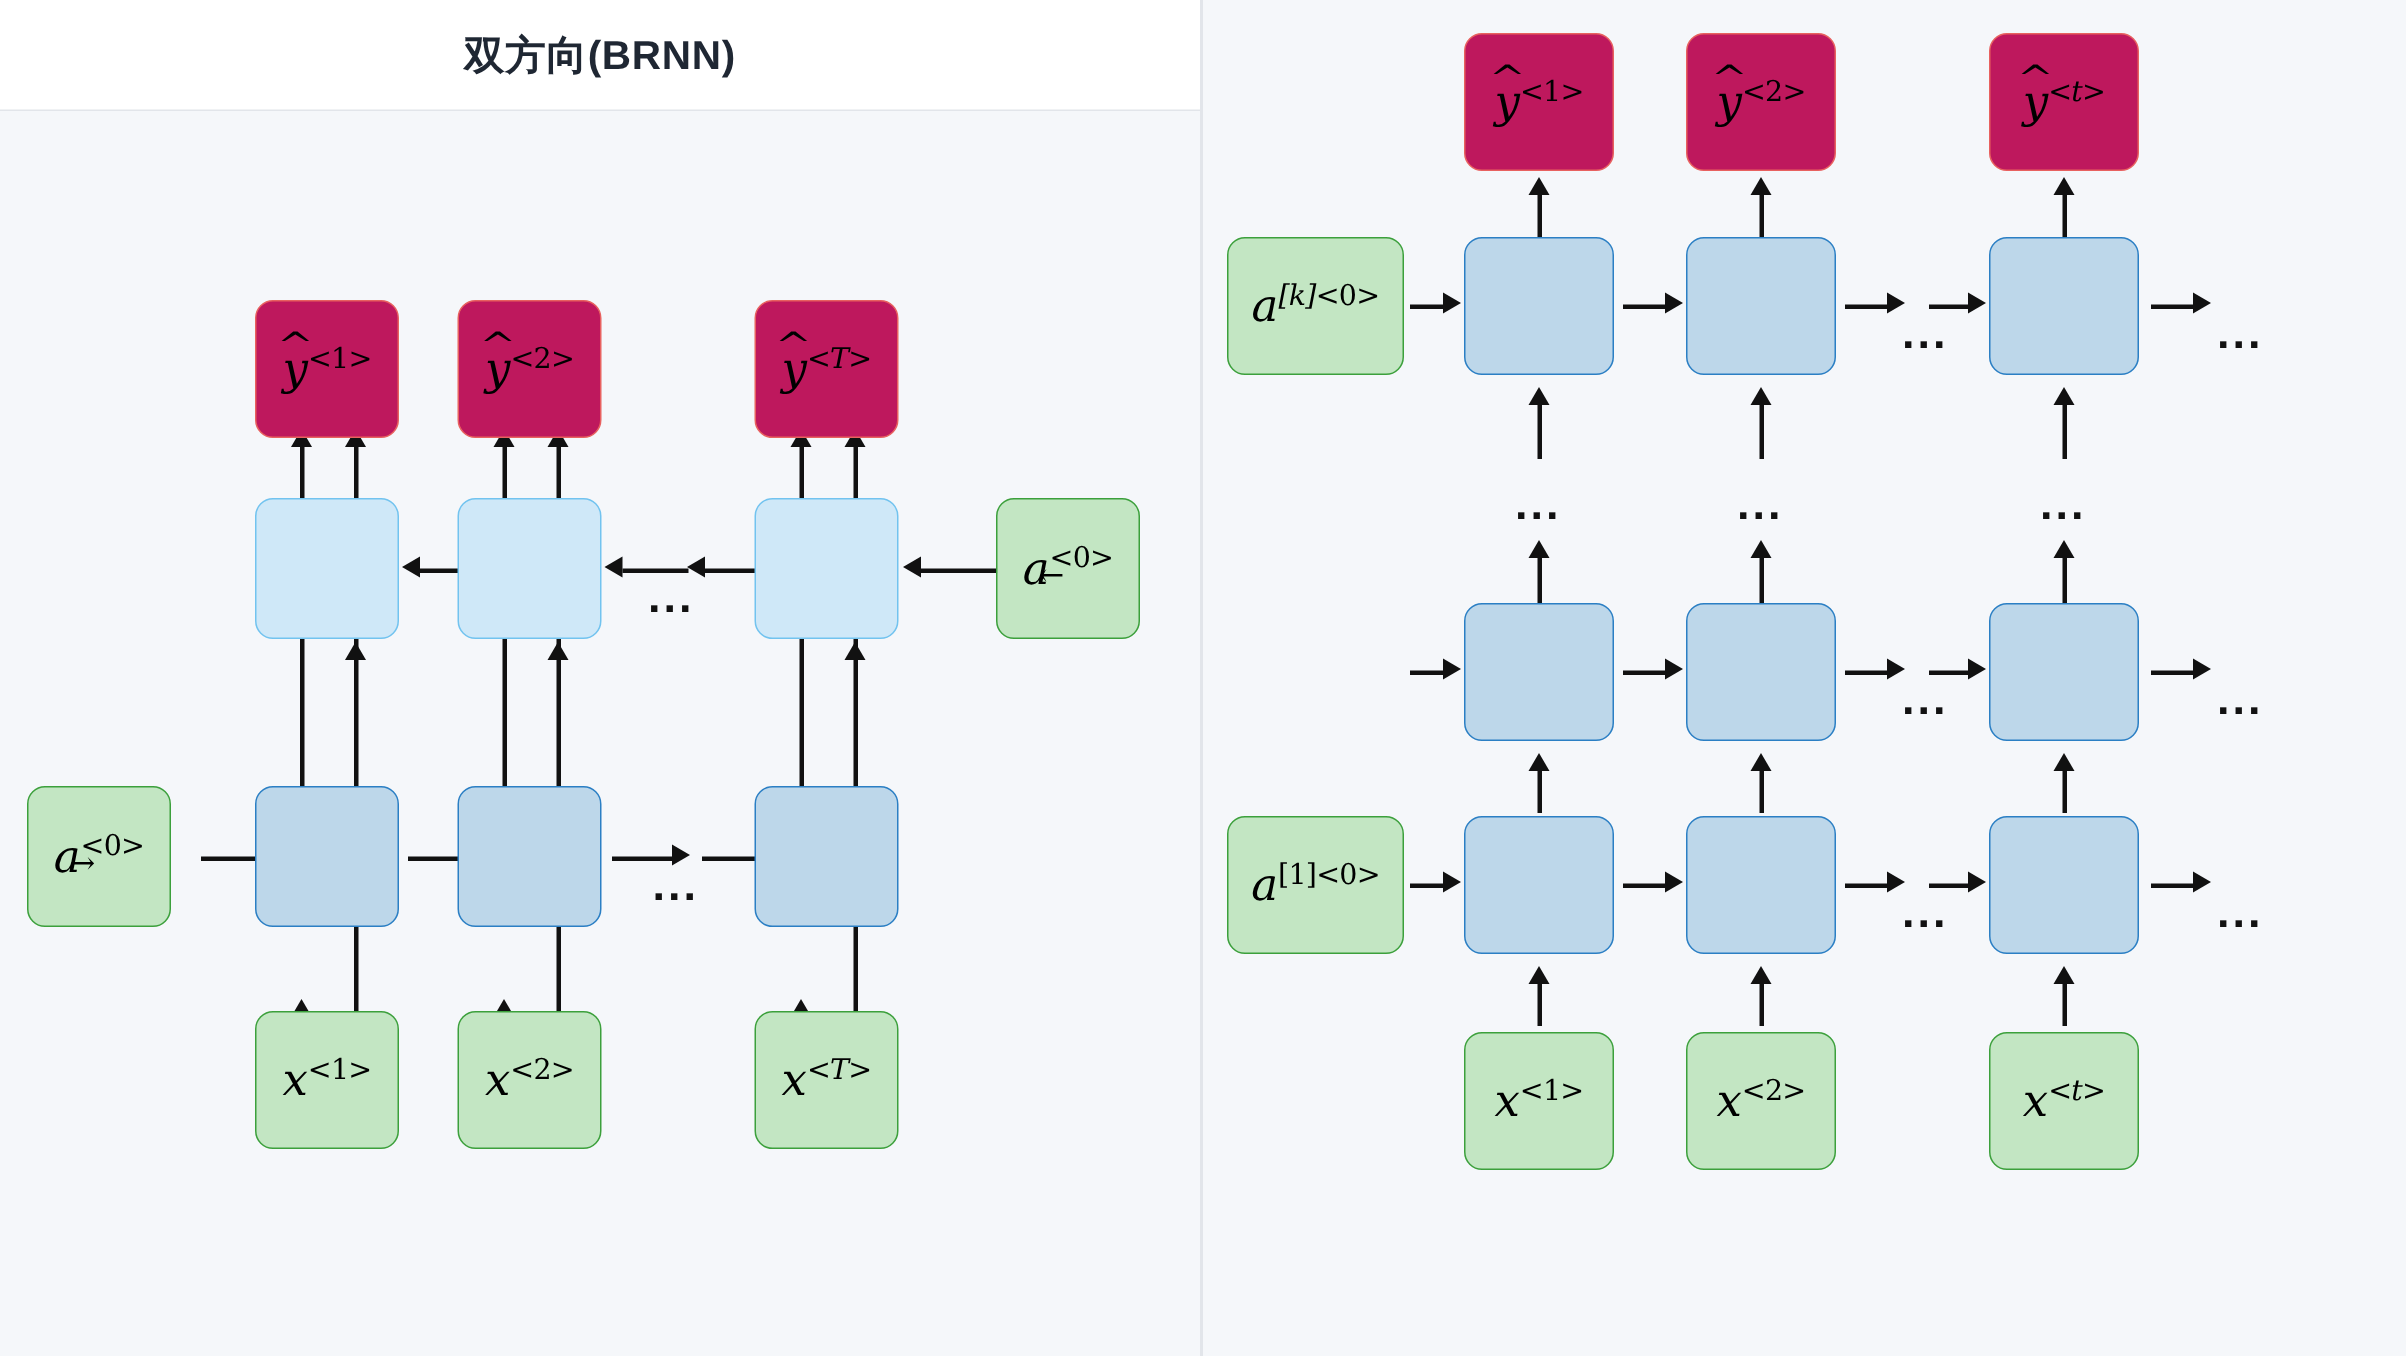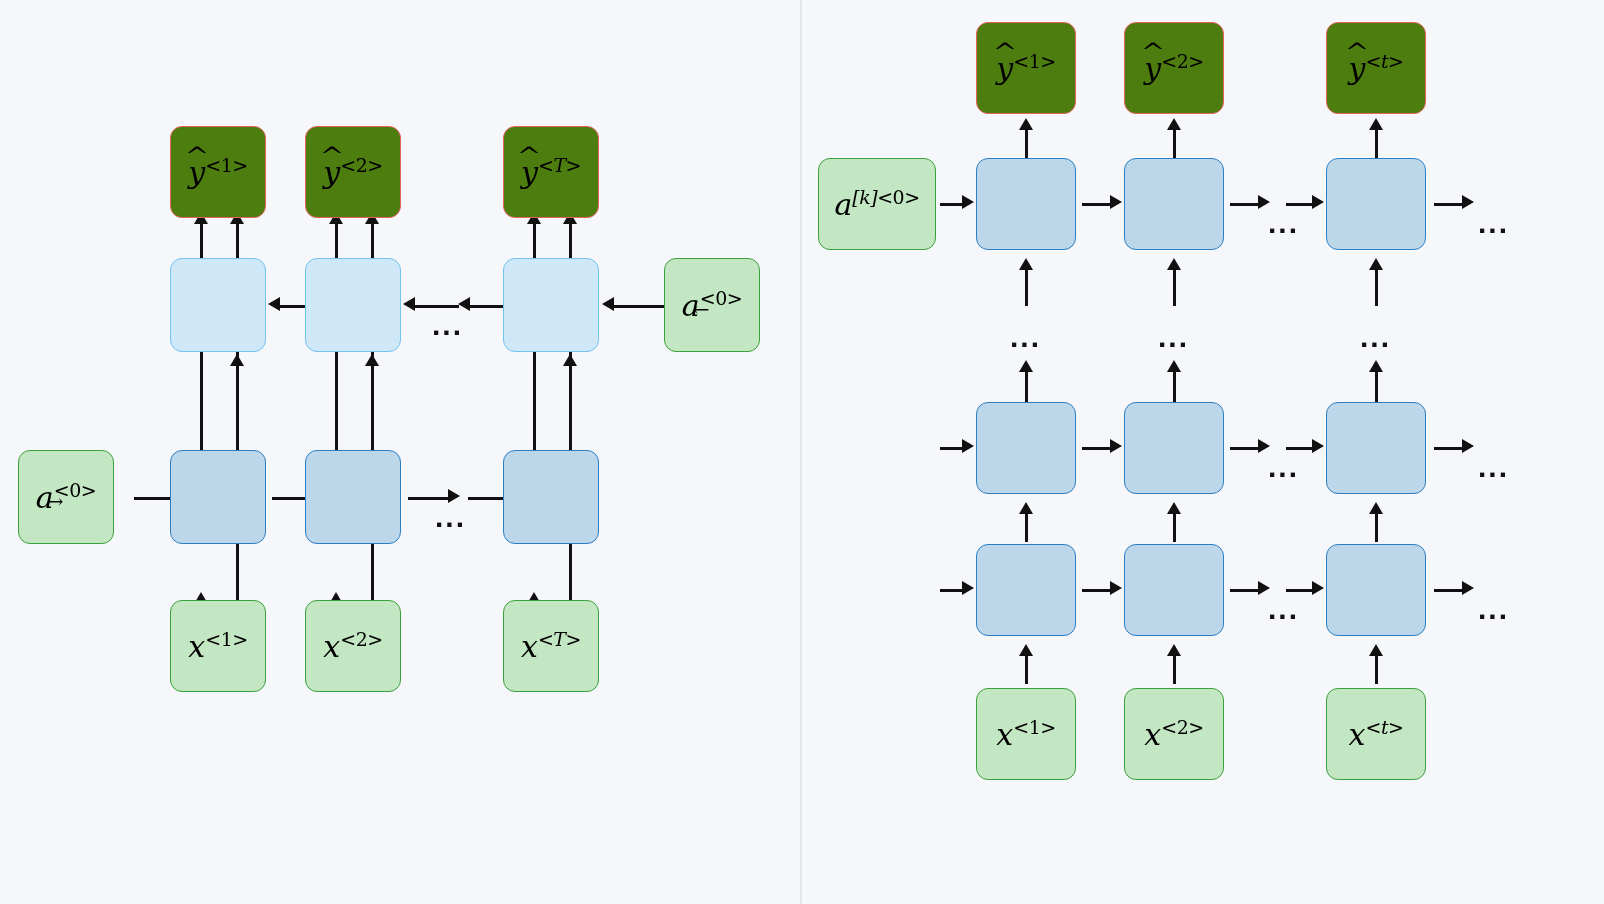--- a/index.html
+++ b/index.html
@@ -27,21 +27,21 @@
 
   
   .node {
     position: absolute;
     display: flex; align-items: center; justify-content: center;
     border-radius: 12px;
     font-family: "DejaVu Serif", serif;
   }
   .node .m { line-height: 1; white-space: nowrap; }
 
-  .node.out   { background: #4d7c0f; border: 1.6px solid #e8615f; }
+  .node.out   { background: #be185d; border: 1.6px solid #e8615f; }
   .node.inp   { background: #c3e6c3; border: 1.6px solid #3ca03c; }
   .node.hid   { background: #bdd7ea; border: 1.6px solid #2b7fc4; }
   .node.hid-b { background: #cfe8f8; border: 1.6px solid #72c3ef; }
 
   
   .mv { font-style: italic; font-size: 30px; position: relative; }
   .hatv { position: relative; display: inline-block; }
   .hatv::before {
     content: "^"; position: absolute; left: 50%; top: -0.56em;
     transform: translateX(-50%) scaleX(1.25);
@@ -69,20 +69,23 @@
     font-size: 30px; font-weight: bold; line-height: 1;
     letter-spacing: 2px; font-family: "Liberation Sans", sans-serif;
   }
 </style>
 </head>
 <body>
 
 <div class="page">
 
   <div class="panel left">
+    <div class="panel-header">
+      <div class="panel-title">双方向(BRNN)</div>
+    </div>
     <div class="panel-body">
 
       <div class="ln vline" style="left:200px; top:222px; height:294px;"></div>
       <div class="arrowhead ah-up" style="left:194px; top:212px;"></div>
       <div class="ln vline" style="left:236px; top:222px; height:450px;"></div>
       <div class="arrowhead ah-up" style="left:230px; top:212px;"></div>
       <div class="arrowhead ah-up" style="left:230px; top:354px;"></div>
       <div class="ln vline" style="left:200px; top:600px; height:72px;"></div>
       <div class="arrowhead ah-up" style="left:194px; top:592px;"></div>
 
@@ -233,20 +236,23 @@
       <div class="arrowhead ah-right" style="left:660px; top:439px;"></div>
       <div class="dots" style="left:676px; top:452px;">...</div>
 
       <div class="ln vline" style="left:223px; top:512px; height:30px;"></div>
       <div class="arrowhead ah-up" style="left:217px; top:502px;"></div>
       <div class="ln vline" style="left:371px; top:512px; height:30px;"></div>
       <div class="arrowhead ah-up" style="left:365px; top:502px;"></div>
       <div class="ln vline" style="left:573px; top:512px; height:30px;"></div>
       <div class="arrowhead ah-up" style="left:567px; top:502px;"></div>
 
+      <div class="node inp" style="left:16px; top:544px; width:118px; height:92px;">
+        <span class="m mv">a<span class="sup">[1]&lt;0&gt;</span></span>
+      </div>
       <div class="node hid blank" style="left:174px; top:544px; width:100px; height:92px;"></div>
       <div class="node hid blank" style="left:322px; top:544px; width:100px; height:92px;"></div>
       <div class="node hid blank" style="left:524px; top:544px; width:100px; height:92px;"></div>
       <div class="ln hline" style="left:138px; top:589px; width:24px;"></div>
       <div class="arrowhead ah-right" style="left:160px; top:581px;"></div>
       <div class="ln hline" style="left:280px; top:589px; width:30px;"></div>
       <div class="arrowhead ah-right" style="left:308px; top:581px;"></div>
       <div class="ln hline" style="left:428px; top:589px; width:30px;"></div>
       <div class="arrowhead ah-right" style="left:456px; top:581px;"></div>
       <div class="dots" style="left:466px; top:594px;">...</div>

